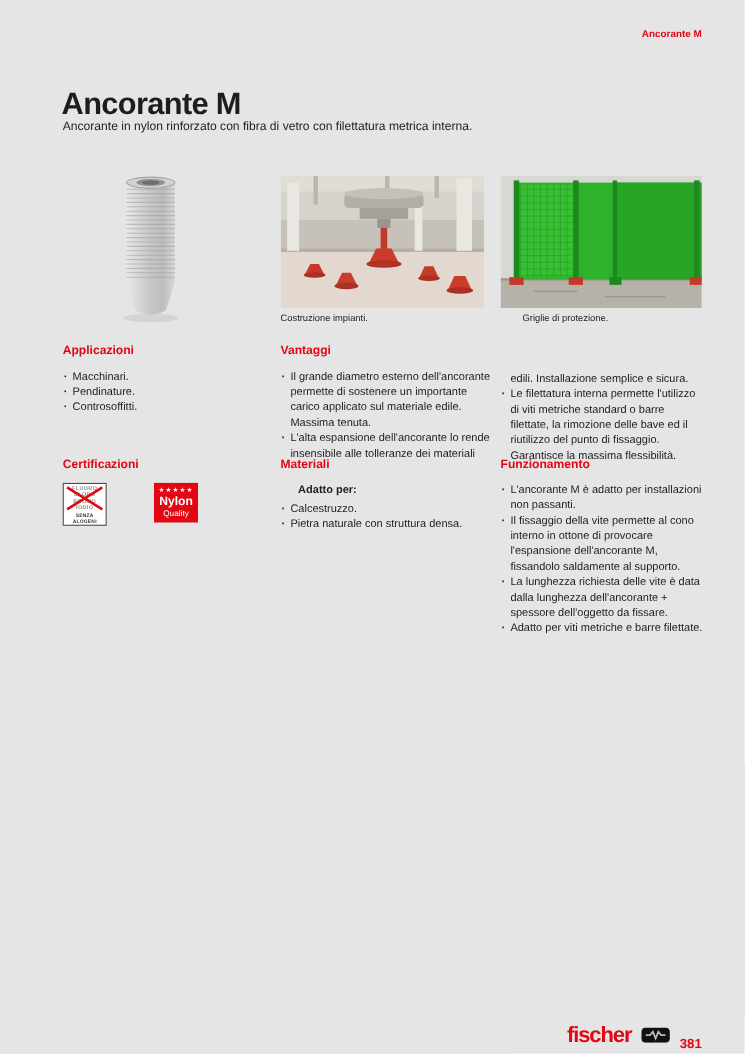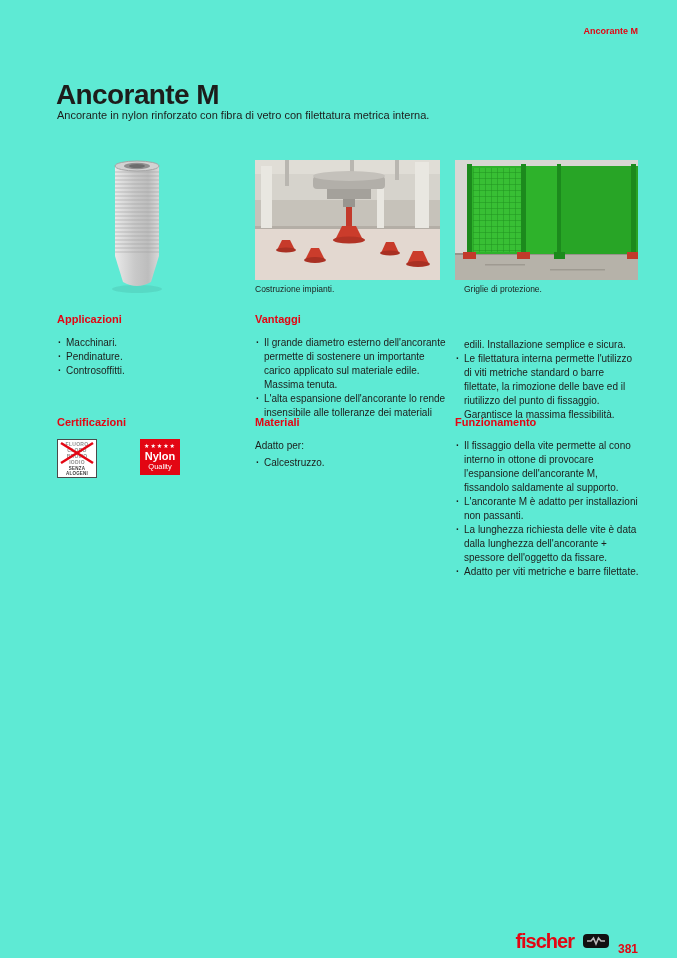--- a/index.html
+++ b/index.html
@@ -3,21 +3,21 @@
 <meta charset="utf-8">
 <style>
   :root{
     --red:#e30613;
     --ink:#1d1d1b;
   }
   html,body{margin:0;padding:0;background:#fff;}
   .page{
     position:relative;
     width:677px;height:958px;
-    background:#5eead4;
+    background:#e5e5e5;
     font-family:"Liberation Sans", sans-serif;
     color:var(--ink);
     overflow:hidden;
   }
   .doc-label{
     position:absolute;top:26px;right:39px;
     font-size:9px;font-weight:bold;color:var(--red);
   }
   .page-title{
     position:absolute;top:60px;left:56px;
@@ -34,42 +34,42 @@
   }
   .photo{
     position:absolute;top:160px;height:120px;overflow:hidden;
   }
   .photo-1{left:255px;width:185px;}
   .photo-2{left:455px;width:183px;}
   .photo-caption{
     position:absolute;top:284px;font-size:8.5px;color:var(--ink);
   }
   .caption-1{left:255px;}
-  .caption-2{left:464px;text-align:right;}
+  .caption-2{left:475px;text-align:right;}
 
   .section-heading{
     font-size:11px;font-weight:bold;color:var(--red);
     margin:0 0 11px 0;
   }
   .col{position:absolute;}
   .rowA{top:313px;}
   .rowB{top:416px;}
   .colA{left:57px;width:170px;}
   .colB{left:255px;width:192px;}
   .colC{left:455px;width:185px;}
 
   .body-text{font-size:10px;line-height:14px;}
   ul.bullets{list-style:none;margin:0;padding:0;}
   ul.bullets li{position:relative;padding-left:9px;margin:0;}
   ul.bullets li::before{
     content:"·";position:absolute;left:1px;top:0;
     font-weight:bold;
   }
   .continuation{padding-left:9px;}
-  .bold-intro{font-weight:normal;margin:0 0 3px 0;}
+  .bold-intro{font-weight:bold;margin:0 0 3px 16px;}
 
   
   .badges{display:flex;gap:43px;align-items:flex-start;margin-top:3px;}
   .halogen-badge{
     width:38px;border:1px solid #4a4a4a;background:#fff;
     text-align:center;padding:1px 0 1px 0;
   }
   .chem-stack{position:relative;height:24px;overflow:hidden;}
   .chem-line{font-size:5px;line-height:6px;color:#8f8f8f;font-weight:bold;letter-spacing:0.3px;}
   .red-x{position:absolute;left:0;top:0;width:100%;height:100%;}
@@ -266,28 +266,29 @@
         <div class="nylon-line2">Quality</div>
       </div>
     </div>
   </div>
 
   <div class="col colB rowB">
     <h2 class="section-heading">Materiali</h2>
     <div class="body-text bold-intro">Adatto per:</div>
     <ul class="bullets body-text">
       <li>Calcestruzzo.</li>
+      <li>Pietra naturale con struttura densa.</li>
     </ul>
   </div>
 
   <div class="col colC rowB">
     <h2 class="section-heading">Funzionamento</h2>
     <ul class="bullets body-text">
+      <li>L'ancorante M è adatto per installazioni non passanti.</li>
       <li>Il fissaggio della vite permette al cono interno in ottone di provocare l'espansione dell'ancorante M, fissandolo saldamente al supporto.</li>
-      <li>L'ancorante M è adatto per installazioni non passanti.</li>
       <li>La lunghezza richiesta delle vite è data dalla lunghezza dell'ancorante + spessore dell'oggetto da fissare.</li>
       <li>Adatto per viti metriche e barre filettate.</li>
     </ul>
   </div>
 
   <div class="footer">
     <span class="brand-wordmark">fischer</span>
     <svg class="brand-mark" width="26" height="14" viewBox="0 0 26 14">
       <rect x="0" y="0" width="26" height="14" rx="4" fill="#111"></rect>
       <path d="M4 7 h4 l2.5 -3 l2.5 6 l2.5 -6 l2.5 3 h4" fill="none" stroke="#b9b9b9" stroke-width="1.6"></path>

